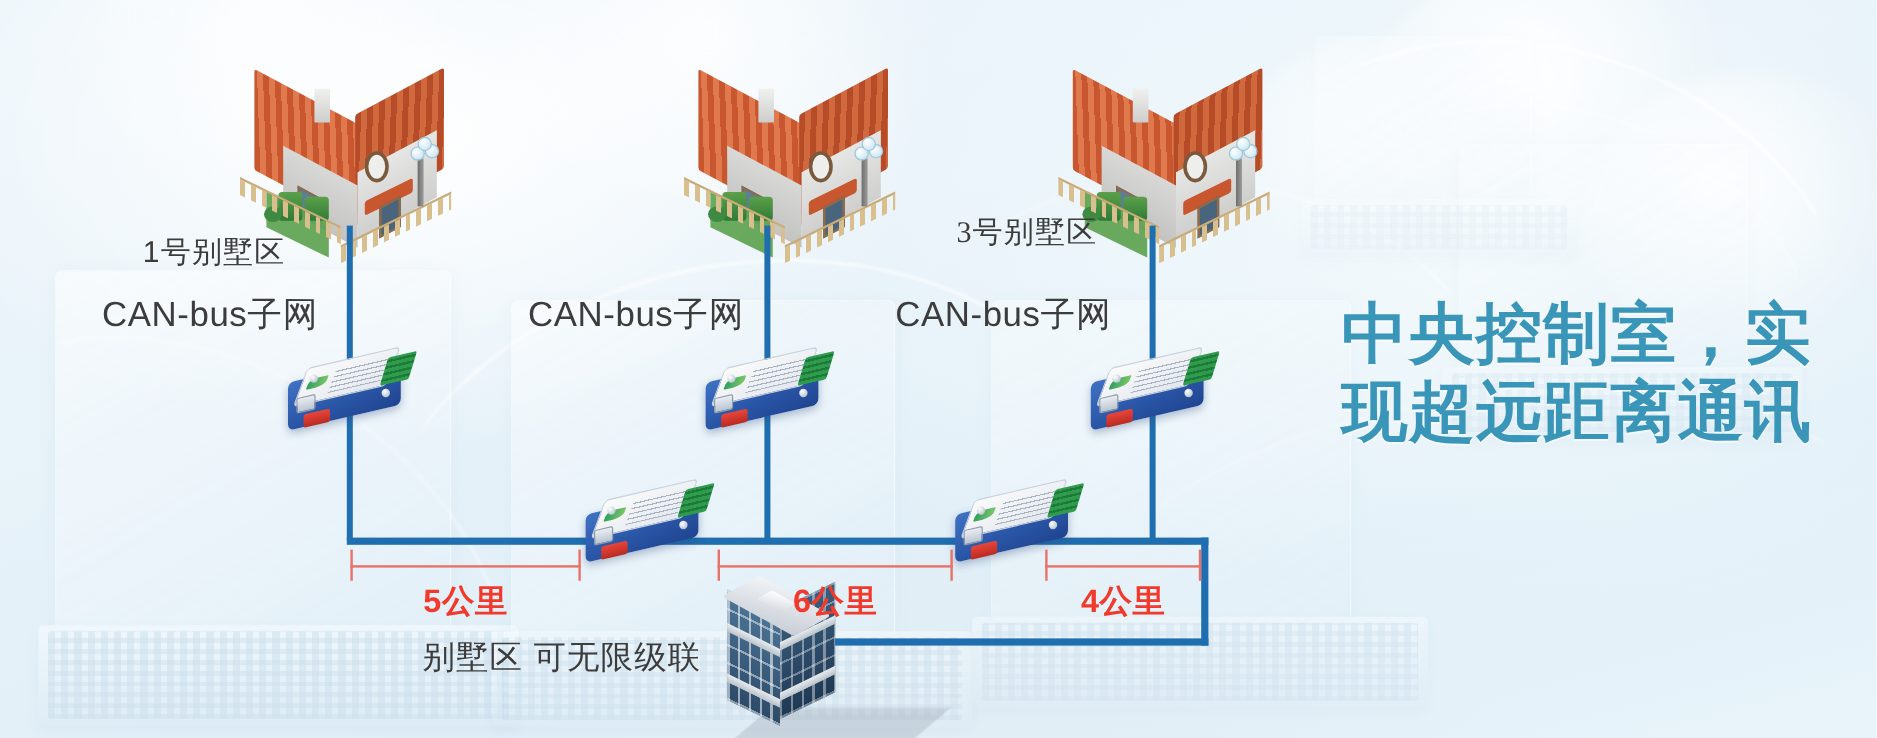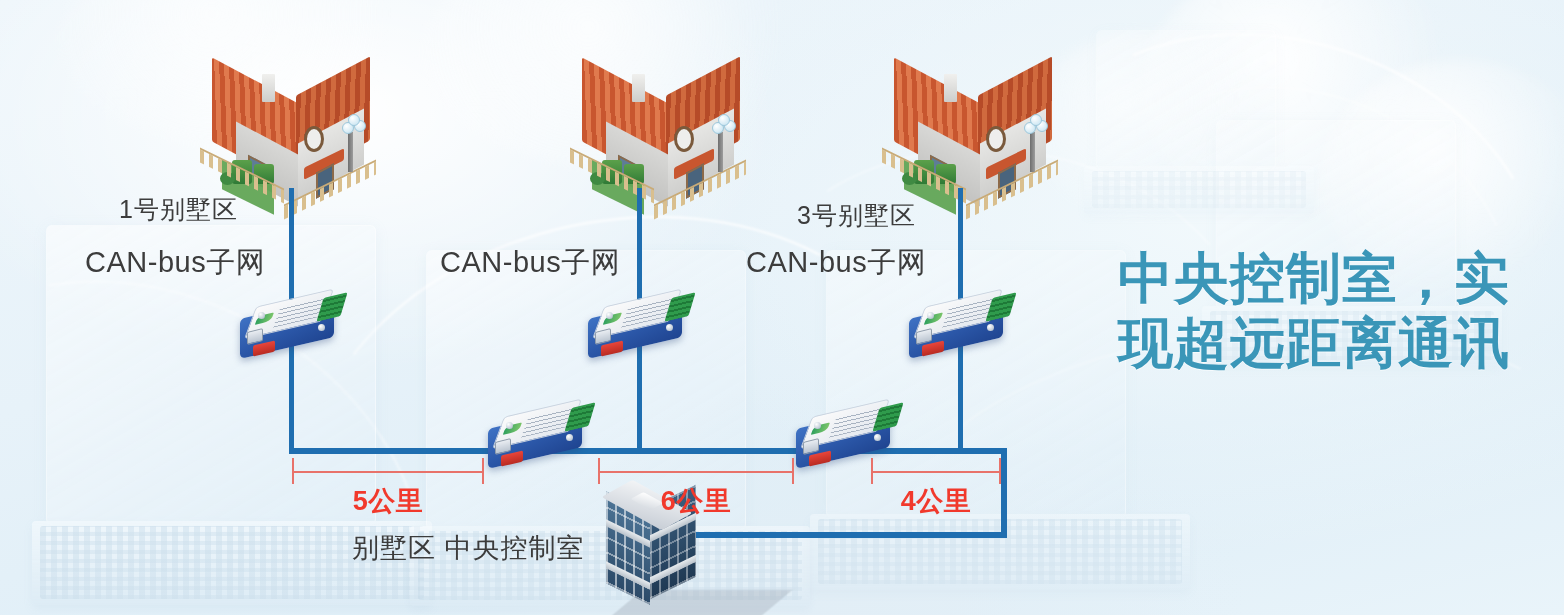--- a/index.html
+++ b/index.html
@@ -475,22 +475,22 @@
     <div class="dim-cap" style="left:0;"></div>
     <div class="dim-cap" style="left:128px;"></div>
     <div class="dim-label">4公里</div>
   </div>
 
   <div class="lbl lbl-villa" style="left:119px;top:193px;">1号别墅区</div>
   <div class="lbl lbl-subnet" style="left:85px;top:243px;">CAN-bus子网</div>
 
   <div class="lbl lbl-subnet" style="left:440px;top:243px;">CAN-bus子网</div>
 
-  <div class="lbl lbl-villa" style="left:797px;top:199px;">3号别墅区</div>
+  <div class="lbl lbl-villa" style="left:797px;top:177px;font-family:Liberation Serif, serif;">3号别墅区</div>
   <div class="lbl lbl-subnet" style="left:746px;top:243px;">CAN-bus子网</div>
 
 
-  <div class="lbl lbl-ctrl" style="left:352px;top:530px;">别墅区 中央控制室</div>
+  <div class="lbl lbl-ctrl" style="left:352px;top:530px;">别墅区 可无限级联</div>
 
   <div class="headline" style="left:1118px;top:246px;">中央控制室，实
 现超远距离通讯</div>
 
 </div>
 
 </body></html>

